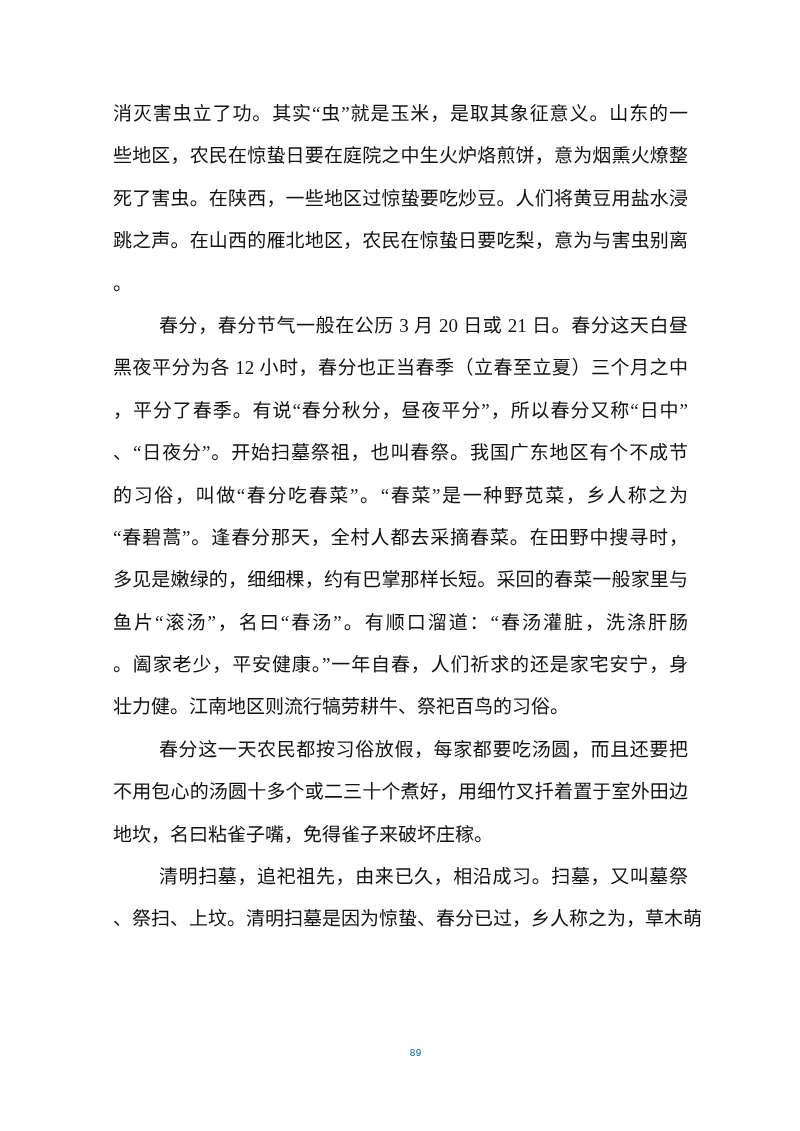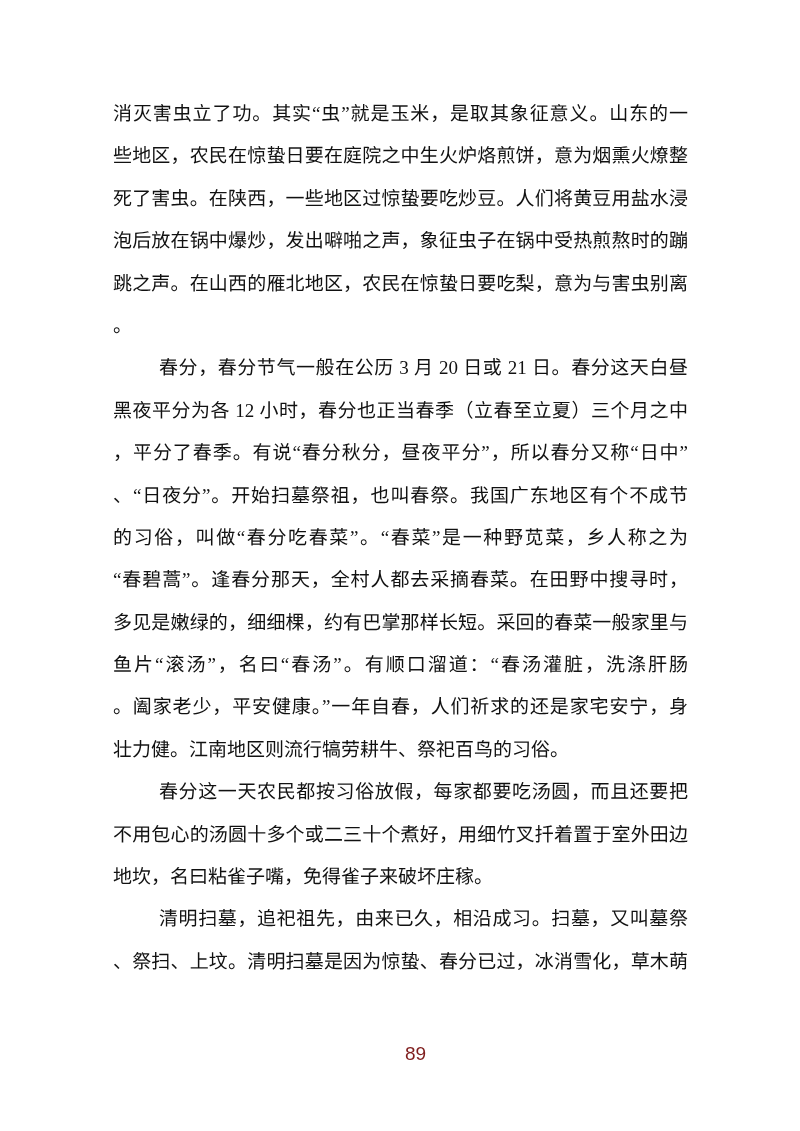--- a/index.html
+++ b/index.html
@@ -39,55 +39,54 @@
   }
   .line b {
     font-weight: 400;
   }
   .pagenum {
     position: absolute;
     left: 31px;
     right: 0;
     top: 1044px;
     text-align: center;
-    font-size: 19px;
+    font-size: 10px;
     line-height: 20px;
-    color: #7f1d1d;
-    font-family: Liberation Sans, sans-serif;
+    color: #0369a1;
+    font-family: Liberation Mono, monospace;
   }
 </style>
 </head>
 <body>
 
 <div class="page">
 
   <div class="textblock">
 
     <div class="line">消灭害虫立了功。其实“虫”就是玉米，是取其象征意义。山东的一</div>
     <div class="line">些地区，农民在惊蛰日要在庭院之中生火炉烙煎饼，意为烟熏火燎整</div>
     <div class="line">死了害虫。在陕西，一些地区过惊蛰要吃炒豆。人们将黄豆用盐水浸</div>
-    <div class="line">泡后放在锅中爆炒，发出噼啪之声，象征虫子在锅中受热煎熬时的蹦</div>
     <div class="line">跳之声。在山西的雁北地区，农民在惊蛰日要吃梨，意为与害虫别离</div>
     <div class="line end">。</div>
 
     <div class="line ind"><b>春分</b><span>，春分节气一般在公历 3 月 20 日或 21 日。春分这天白昼</span></div>
     <div class="line">黑夜平分为各 12 小时，春分也正当春季（立春至立夏）三个月之中</div>
     <div class="line">，平分了春季。有说“春分秋分，昼夜平分”，所以春分又称“日中”</div>
     <div class="line">、“日夜分”。开始扫墓祭祖，也叫春祭。我国广东地区有个不成节</div>
     <div class="line">的习俗，叫做“春分吃春菜”。“春菜”是一种野苋菜，乡人称之为</div>
     <div class="line">“春碧蒿”。逢春分那天，全村人都去采摘春菜。在田野中搜寻时，</div>
     <div class="line">多见是嫩绿的，细细棵，约有巴掌那样长短。采回的春菜一般家里与</div>
     <div class="line">鱼片“滚汤”，名曰“春汤”。有顺口溜道：“春汤灌脏，洗涤肝肠</div>
     <div class="line">。阖家老少，平安健康。”一年自春，人们祈求的还是家宅安宁，身</div>
     <div class="line end">壮力健。江南地区则流行犒劳耕牛、祭祀百鸟的习俗。</div>
 
     <div class="line ind">春分这一天农民都按习俗放假，每家都要吃汤圆，而且还要把</div>
     <div class="line">不用包心的汤圆十多个或二三十个煮好，用细竹叉扦着置于室外田边</div>
     <div class="line end">地坎，名曰粘雀子嘴，免得雀子来破坏庄稼。</div>
 
     <div class="line ind"><b>清明扫墓</b><span>，追祀祖先，由来已久，相沿成习。扫墓，又叫墓祭</span></div>
-    <div class="line">、祭扫、上坟。清明扫墓是因为惊蛰、春分已过，冰消雪化，草木萌</div>
+    <div class="line">、祭扫、上坟。清明扫墓是因为惊蛰、春分已过，乡人称之为，草木萌</div>
 
   </div>
 
   <div class="pagenum">89</div>
 
 </div>
 
 </body></html>

